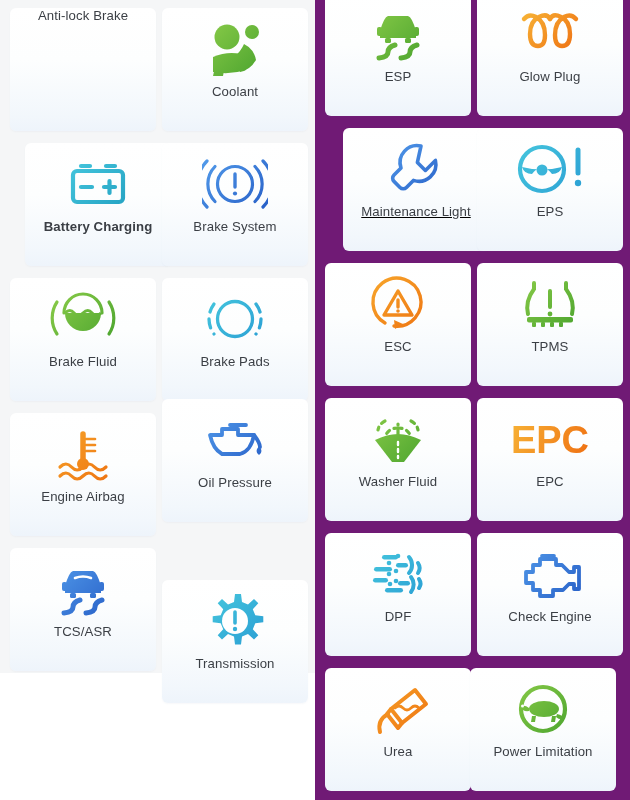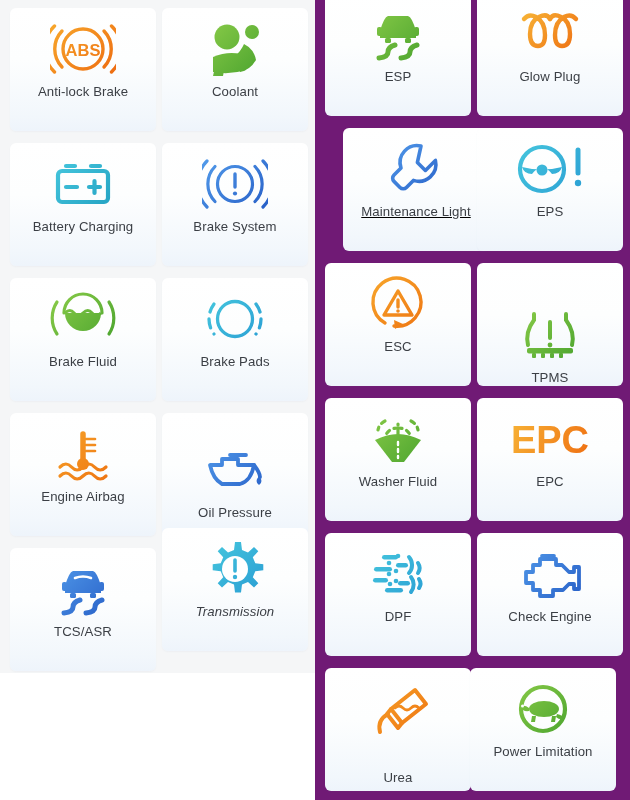--- a/index.html
+++ b/index.html
@@ -51,41 +51,23 @@
   }
 </style>
 </head>
 <body>
 
 <div id="app">
   <div class="panel panel-left">
     <div class="panel-bg"></div>
     <div class="grid" id="grid-left">
         <div class="card" style="left: 10px; top: 8px;">
-          <div class="icon-wrap">
-            <svg width="66" height="62" viewBox="0 0 66 62">
-    <defs>
-                <linearGradient id="g1" x1="8" y1="6" x2="58" y2="56" gradientUnits="userSpaceOnUse">
-                  <stop offset="0" stop-color="#f7a42a"></stop>
-                  <stop offset="1" stop-color="#ee6f12"></stop>
-                </linearGradient>
-              </defs>
-    <g fill="none" stroke="url(#g1)" stroke-linecap="round">
-      <circle cx="33" cy="31" r="20" stroke-width="3.4"></circle>
-      <path d="M12 13 A26 26 0 0 0 12 49" stroke-width="3.4"></path>
-      <path d="M54 13 A26 26 0 0 1 54 49" stroke-width="3.4"></path>
-      <path d="M4.5 8 A32 32 0 0 0 4.5 54" stroke-width="3.4"></path>
-      <path d="M61.5 8 A32 32 0 0 1 61.5 54" stroke-width="3.4"></path>
-    </g>
-    <text x="33" y="38" text-anchor="middle" font-family="'Liberation Sans',sans-serif" font-size="16.5" font-weight="600" fill="url(#g1)">ABS</text>
-            </svg>
-          </div>
           <div class="card-label">Anti-lock Brake</div>
         </div>
-        <div class="card" style="left: 10px; top: 143px;">
+        <div class="card" style="left: 25px; top: 143px; font-weight: bold;">
           <div class="icon-wrap">
             <svg width="66" height="62" viewBox="0 0 66 62">
     <defs>
                 <linearGradient id="g2" x1="8" y1="6" x2="58" y2="56" gradientUnits="userSpaceOnUse">
                   <stop offset="0" stop-color="#45c6dd"></stop>
                   <stop offset="1" stop-color="#25a3c3"></stop>
                 </linearGradient>
               </defs>
     <g fill="none" stroke="url(#g2)" stroke-width="4.2" stroke-linecap="round" stroke-linejoin="round">
       <rect x="8" y="18" width="50" height="31" rx="4"></rect>
@@ -221,40 +203,40 @@
               </defs>
     <g fill="none" stroke="url(#g8)" stroke-width="3.3" stroke-linecap="round">
       <circle cx="33" cy="31" r="17.5"></circle>
       <path d="M12 16 A25 25 0 0 0 12 46" stroke-dasharray="9 7"></path>
       <path d="M54 16 A25 25 0 0 1 54 46" stroke-dasharray="9 7"></path>
     </g>
             </svg>
           </div>
           <div class="card-label">Brake Pads</div>
         </div>
-        <div class="card" style="left: 162px; top: 413px; justify-content: center;">
+        <div class="card" style="left: 162px; top: 399px;">
           <div class="icon-wrap">
             <svg width="66" height="62" viewBox="0 0 66 62">
     <defs>
                 <linearGradient id="g9" x1="8" y1="6" x2="58" y2="56" gradientUnits="userSpaceOnUse">
                   <stop offset="0" stop-color="#4f97e8"></stop>
                   <stop offset="1" stop-color="#2a63c9"></stop>
                 </linearGradient>
               </defs>
     <g fill="none" stroke="url(#g9)" stroke-width="3.8" stroke-linejoin="round" stroke-linecap="round">
       <path d="M8 26 h12 v-6 h16 v6 h16 q-3 16 -14 19 h-18 q-9 -5 -12 -19 z"></path>
       <line x1="28" y1="16" x2="44" y2="16"></line>
       <path d="M52 26 q6 8 6 12"></path>
     </g>
     <path d="M57 37 q5 6 0 9 q-5 -3 0 -9z" fill="url(#g9)"></path>
             </svg>
           </div>
           <div class="card-label">Oil Pressure</div>
         </div>
-        <div class="card" style="left: 162px; top: 528px; font-style: italic;">
+        <div class="card" style="left: 162px; top: 580px;">
           <div class="icon-wrap">
             <svg width="66" height="62" viewBox="0 0 66 62">
     <defs>
                 <linearGradient id="g10" x1="8" y1="6" x2="58" y2="56" gradientUnits="userSpaceOnUse">
                   <stop offset="0" stop-color="#45c6dd"></stop>
                   <stop offset="1" stop-color="#2b9fd4"></stop>
                 </linearGradient>
               </defs>
     <g fill="url(#g10)">
       <path d="M33 4 l6 0 1 8 6 2.5 6 -5.5 4.3 4.3 -5.5 6 2.5 6 8 1 0 6 -8 1 -2.5 6 5.5 6 -4.3 4.3 -6 -5.5 -6 2.5 -1 8 -6 0 -1 -8 -6 -2.5 -6 5.5 -4.3 -4.3 5.5 -6 -2.5 -6 -8 -1 0 -6 8 -1 2.5 -6 -5.5 -6 4.3 -4.3 6 5.5 6 -2.5 z"></path>
@@ -381,21 +363,21 @@
     <g fill="none" stroke="url(#g15)" stroke-width="4" stroke-linecap="round">
       <path d="M44 14 a12 12 0 0 1 0 16"></path>
       <path d="M46 34 a12 12 0 0 1 0 15"></path>
       <path d="M53 20 a9 9 0 0 1 0 10"></path>
       <path d="M54 36 a8 8 0 0 1 0 9"></path>
     </g>
             </svg>
           </div>
           <div class="card-label">DPF</div>
         </div>
-        <div class="card" style="left: 10px; top: 668px; gap: 26px;">
+        <div class="card" style="left: 10px; top: 668px;">
           <div class="icon-wrap">
             <svg width="66" height="62" viewBox="0 0 66 62">
     <defs>
                 <linearGradient id="g16" x1="8" y1="6" x2="58" y2="56" gradientUnits="userSpaceOnUse">
                   <stop offset="0" stop-color="#f7a42a"></stop>
                   <stop offset="1" stop-color="#ee7512"></stop>
                 </linearGradient>
               </defs>
     <g fill="none" stroke="url(#g16)" stroke-width="4" stroke-linejoin="round" stroke-linecap="round">
       <path d="M26 31 l24 -19 l11 14 l-24 19 z"></path>
@@ -439,21 +421,21 @@
     <path d="M9 28 q20 5 40 0 q-2 7 -10 7 q-4 -6 -10 -6 t-10 6 q-8 0 -10 -7z" fill="url(#g18)"></path>
     <circle cx="29" cy="31" r="5.5" fill="url(#g18)"></circle>
     <g stroke="url(#g18)" stroke-width="5" stroke-linecap="round">
       <line x1="65" y1="11" x2="65" y2="34"></line>
               </g>
     <circle cx="65" cy="44" r="3.2" fill="url(#g18)"></circle>
             </svg>
           </div>
           <div class="card-label">EPS</div>
         </div>
-        <div class="card" style="left: 162px; top: 263px; justify-content: flex-end;">
+        <div class="card" style="left: 162px; top: 263px;">
           <div class="icon-wrap">
             <svg width="66" height="62" viewBox="0 0 66 62">
     <defs>
                 <linearGradient id="g19" x1="8" y1="6" x2="58" y2="56" gradientUnits="userSpaceOnUse">
                   <stop offset="0" stop-color="#86c947"></stop>
                   <stop offset="1" stop-color="#4da52f"></stop>
                 </linearGradient>
               </defs>
     <g fill="none" stroke="url(#g19)" stroke-width="4" stroke-linecap="round">
       <path d="M17 10 v6 q-9 12 -6 25"></path>

